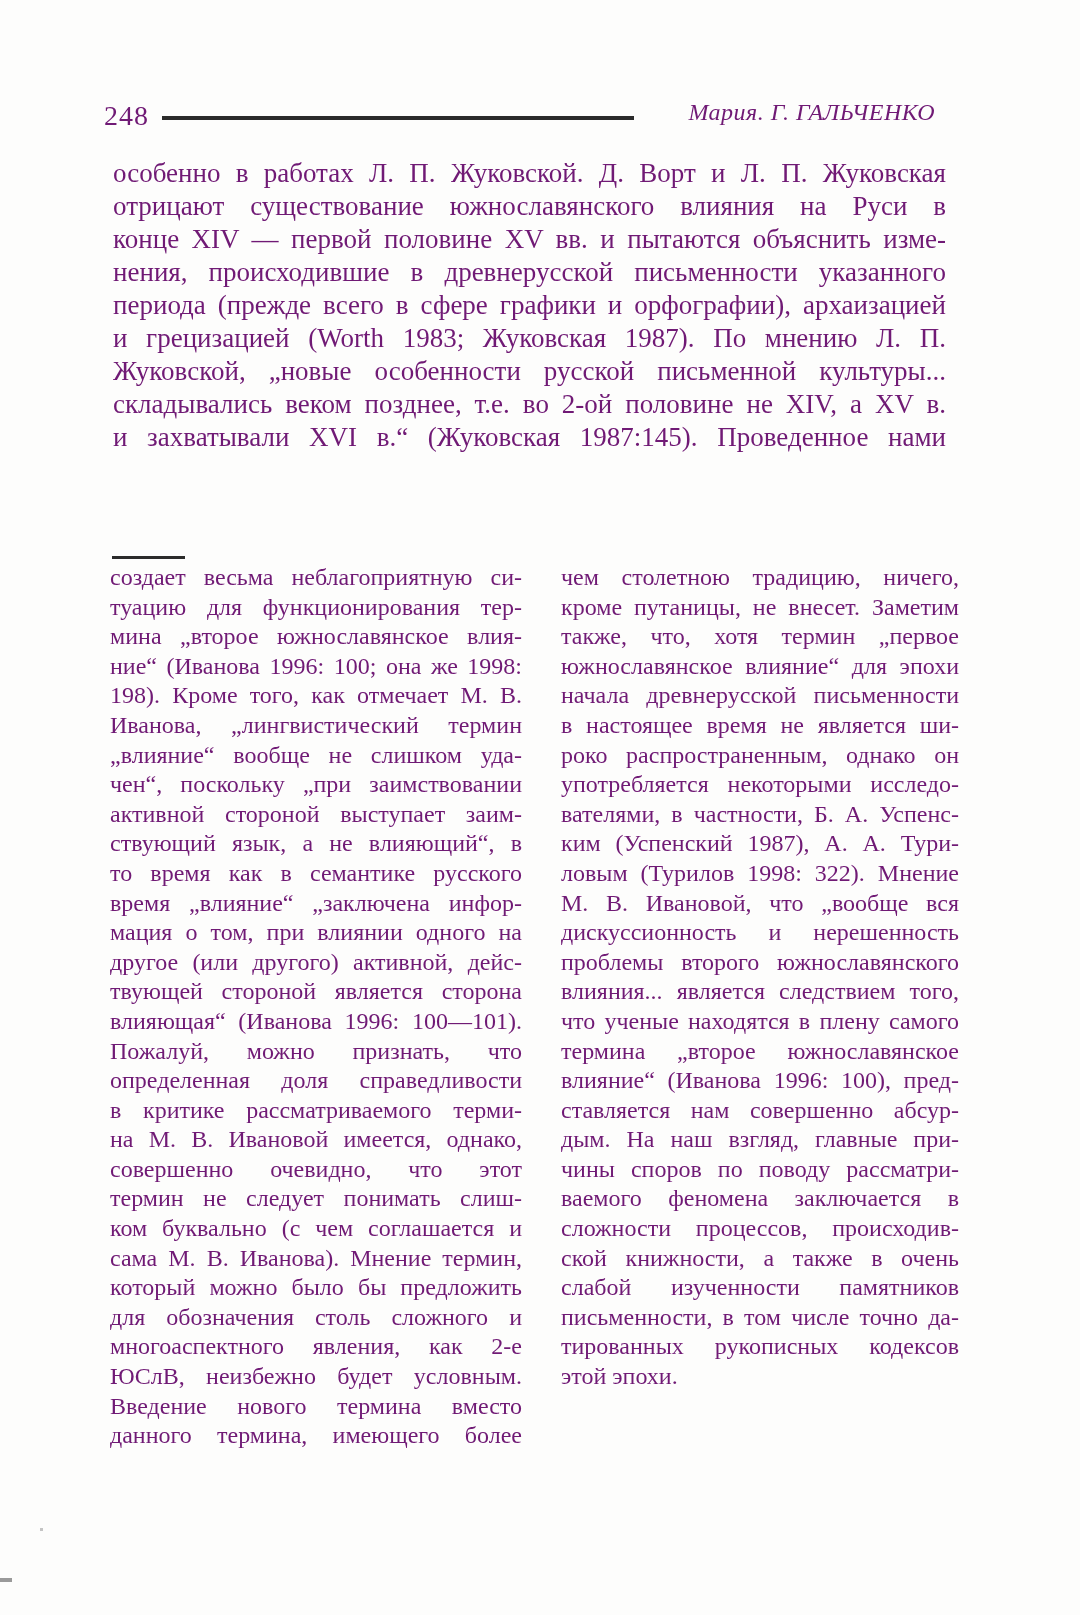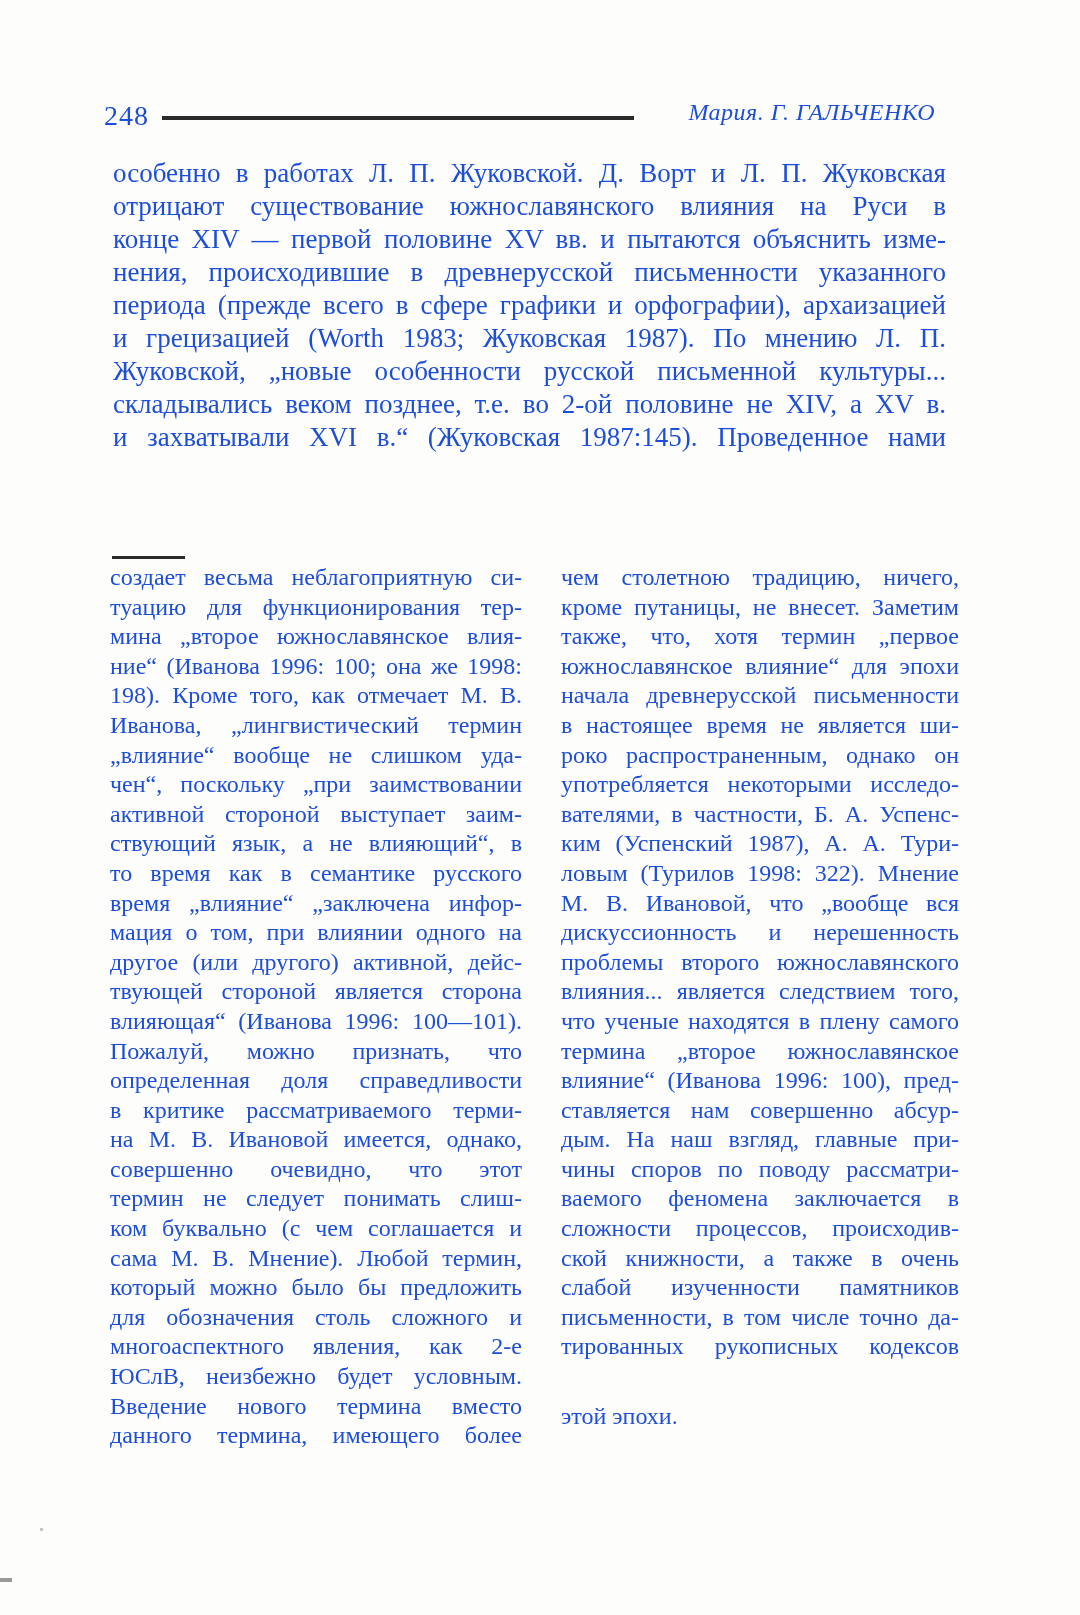--- a/index.html
+++ b/index.html
@@ -6,21 +6,21 @@
     margin: 0;
     padding: 0;
     background: #e8e8e8;
   }
   .page {
     position: relative;
     width: 1080px;
     height: 1615px;
     margin: 0 auto;
     background: #fdfdfc;
-    color: #1d4ed8;
+    color: #701a75;
     font-family: "Liberation Serif", "DejaVu Serif", serif;
     overflow: hidden;
   }
 
   
   .running-header { position: absolute; top: 0; left: 0; width: 100%; height: 0; }
   .page-num {
     position: absolute;
     left: 104px; top: 100px;
     font-size: 28px;
@@ -67,21 +67,21 @@
   }
   .col-left  { left: 110px; width: 412px; }
   .col-right { left: 561px; width: 398px; }
 
   
   .tline {
     white-space: nowrap;
     text-align: justify;
     text-align-last: justify;
   }
-  .tline.natural { text-align-last: left; margin-top: 40px; }
+  .tline.natural { text-align-last: left; }
 
   
   .speck { position: absolute; background: #9a9a9a; }
   .speck-a { left: 40px; top: 1528px; width: 3px; height: 3px; background: #c4c4c4; }
   .speck-b { left: 0px; top: 1578px; width: 12px; height: 4px; }
 </style>
 </head>
 <body>
 
 <div class="page">
@@ -124,21 +124,21 @@
         <div class="tline">другое (или другого) активной, дейс-</div>
         <div class="tline">твующей стороной является сторона</div>
         <div class="tline">влияющая“ (Иванова 1996: 100—101).</div>
         <div class="tline">Пожалуй, можно признать, что</div>
         <div class="tline">определенная доля справедливости</div>
         <div class="tline">в критике рассматриваемого терми-</div>
         <div class="tline">на М. В. Ивановой имеется, однако,</div>
         <div class="tline">совершенно очевидно, что этот</div>
         <div class="tline">термин не следует понимать слиш-</div>
         <div class="tline">ком буквально (с чем соглашается и</div>
-        <div class="tline">сама М. В. Мнение). Любой термин,</div>
+        <div class="tline">сама М. В. Иванова). Мнение термин,</div>
         <div class="tline">который можно было бы предложить</div>
         <div class="tline">для обозначения столь сложного и</div>
         <div class="tline">многоаспектного явления, как 2-е</div>
         <div class="tline">ЮСлВ, неизбежно будет условным.</div>
         <div class="tline">Введение нового термина вместо</div>
         <div class="tline">данного термина, имеющего более</div>
       </div>
     <div class="col col-right">
         <div class="tline">чем столетною традицию, ничего,</div>
         <div class="tline">кроме путаницы, не внесет. Заметим</div>

